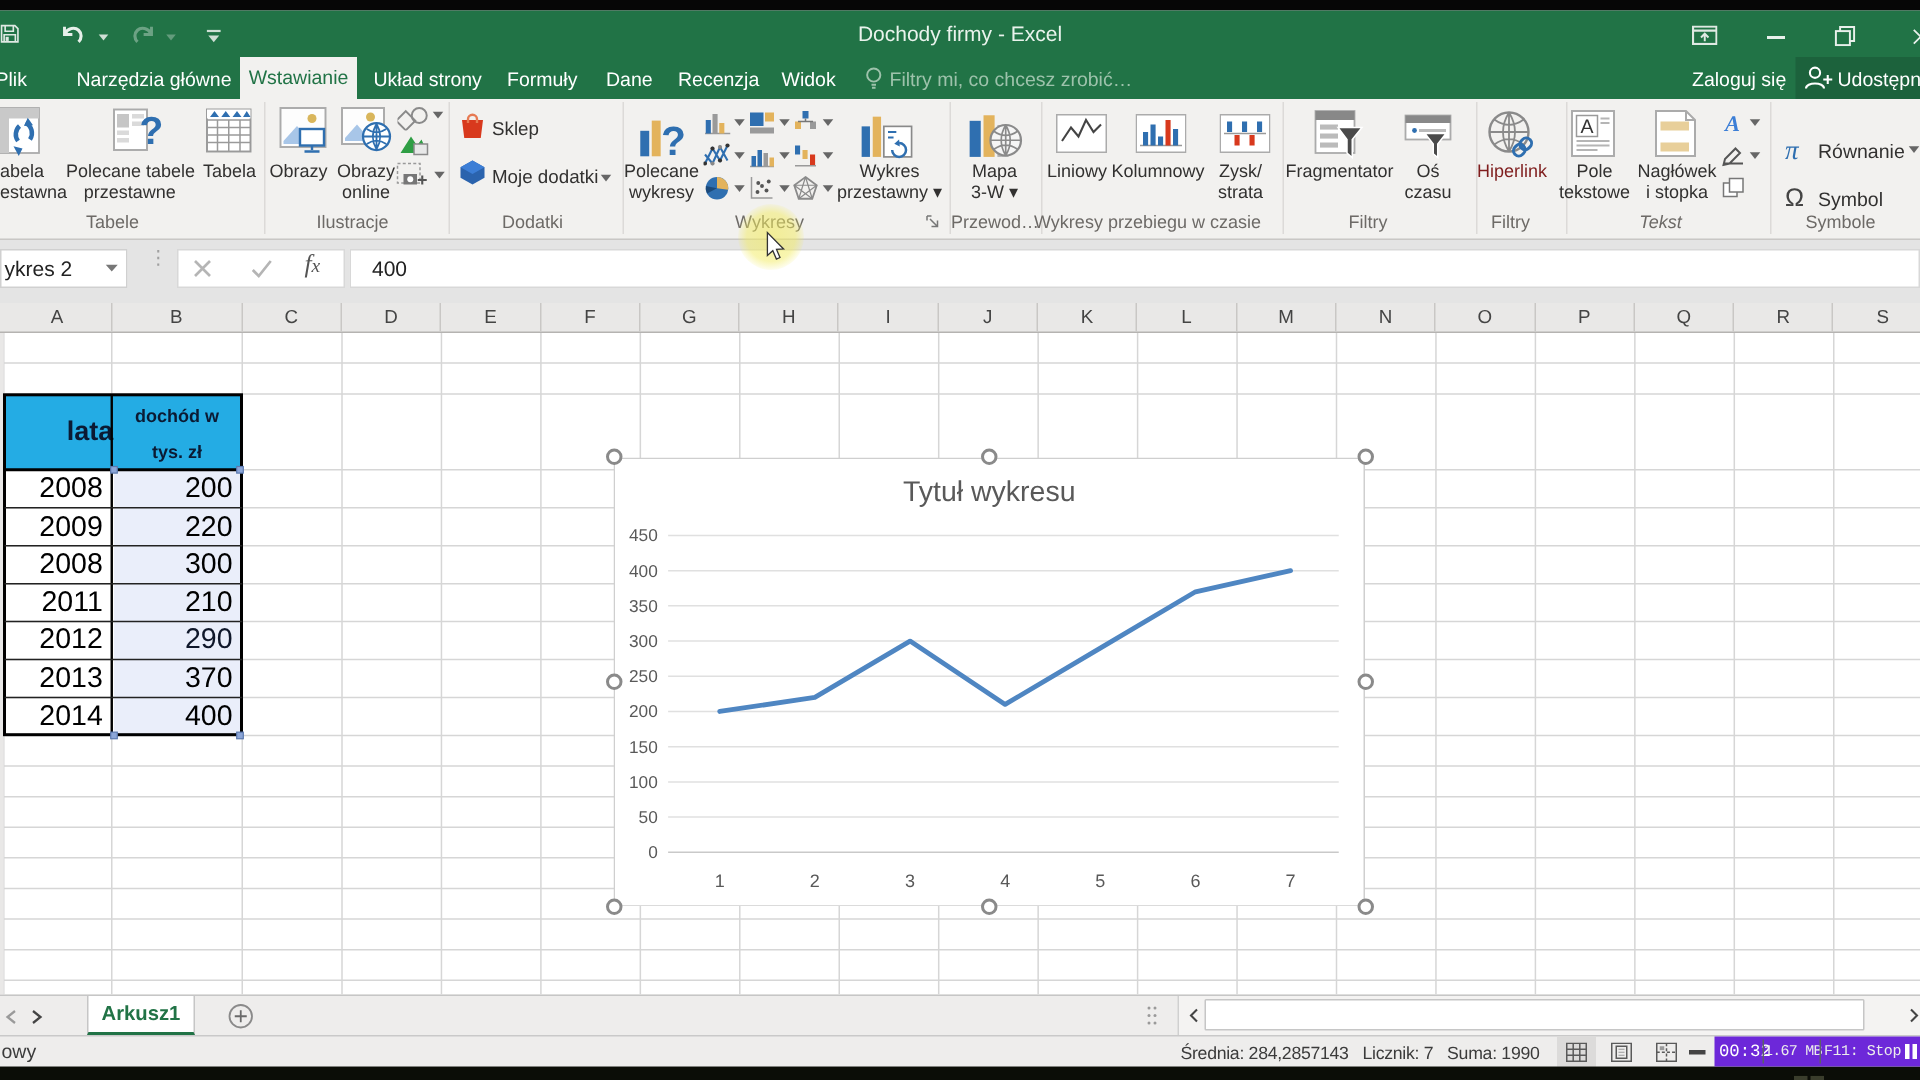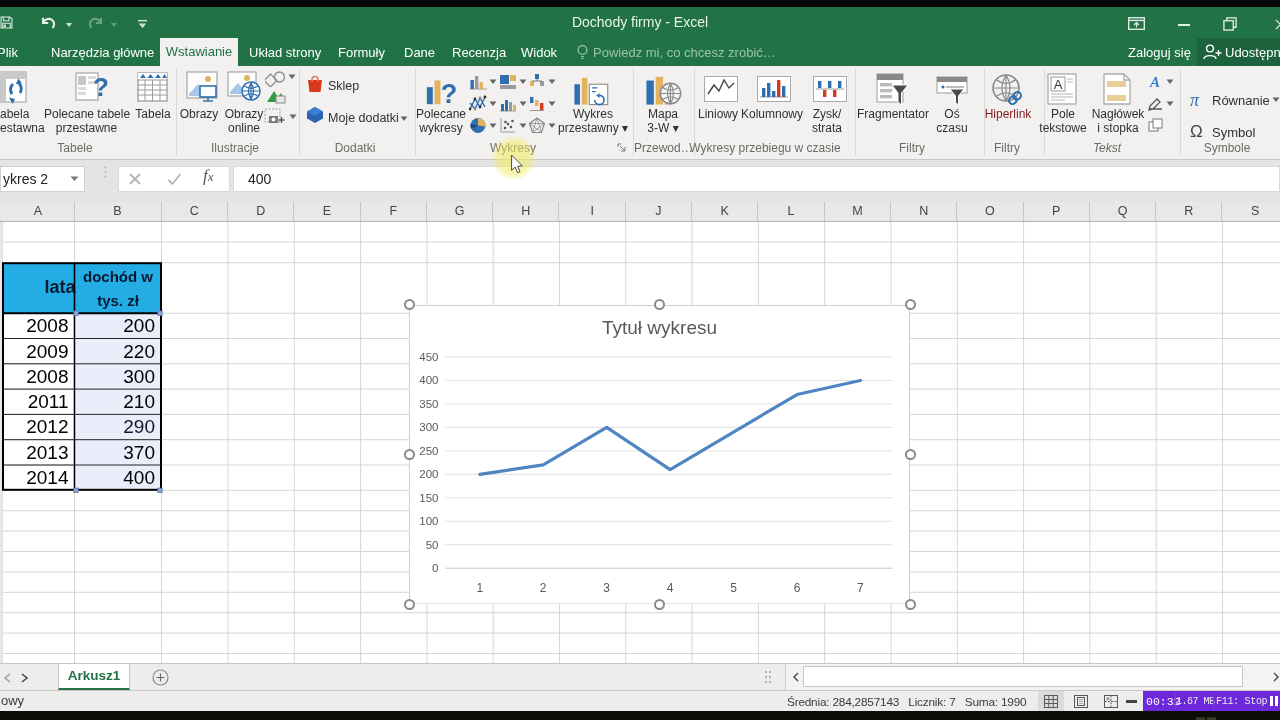--- a/index.html
+++ b/index.html
@@ -72,21 +72,21 @@
     <div class="abs" style="left:160px;top:0;width:78px;height:28px;background:#f2f1ef;color:#217346;text-align:center;line-height:28px;">Wstawianie</div>
     <div class="abs" style="left:249px;top:7px;">Układ strony</div>
     <div class="abs" style="left:338px;top:7px;">Formuły</div>
     <div class="abs" style="left:404px;top:7px;">Dane</div>
     <div class="abs" style="left:452px;top:7px;">Recenzja</div>
     <div class="abs" style="left:521px;top:7px;">Widok</div>
     <svg class="abs" style="left:576px;top:6px;" width="13" height="16" viewBox="0 0 13 16">
       <circle cx="6.5" cy="6" r="4.4" fill="none" stroke="#9dc2ab" stroke-width="1.3"></circle>
       <path d="M5 12.5 h3 M5.3 14.5 h2.4" stroke="#9dc2ab" stroke-width="1.2"></path>
     </svg>
-    <div class="abs" style="left:593px;top:7px;color:#9dc2ab;">Powiedz mi, co chcesz zrobić…</div>
+    <div class="abs" style="left:593px;top:7px;color:#9dc2ab;">Filtry mi, co chcesz zrobić…</div>
     <div class="abs" style="left:1128px;top:7px;">Zaloguj się</div>
     <div class="abs" style="left:1197px;top:0;width:83px;height:28px;background:rgba(0,0,0,0.14);"></div>
     <svg class="abs" style="left:1202px;top:5px;" width="20" height="18" viewBox="0 0 20 18">
       <circle cx="8" cy="5.5" r="3.4" fill="none" stroke="#fff" stroke-width="1.4"></circle>
       <path d="M2 16 C2 11.5, 14 11.5, 14 16" fill="none" stroke="#fff" stroke-width="1.4"></path>
       <path d="M16.5 7 v6 M13.5 10 h6" stroke="#fff" stroke-width="1.4"></path>
     </svg>
     <div class="abs" style="left:1225px;top:7px;">Udostępnij</div>
   </div>
 
@@ -493,21 +493,21 @@
       <line x1="0" y1="411.1" x2="1280" y2="411.1" stroke="#d6d6d6" stroke-width="1"></line>
       <line x1="0" y1="431.5" x2="1280" y2="431.5" stroke="#d6d6d6" stroke-width="1"></line>
       <rect x="0" y="0" width="2.5" height="441" fill="#e9e8e7"></rect>
     </svg>
 
   <div class="abs" id="table" style="left:0;top:222px;width:420px;height:441px;">
       <div class="abs" style="left:2.5px;top:40.7px;width:72px;height:50.5px;background:#24ace4;"></div>
       <div class="abs" style="left:74.5px;top:40.7px;width:87px;height:50.5px;background:#24ace4;"></div>
       <div class="abs" style="left:76px;top:91.2px;width:84px;height:177.10000000000002px;background:#eaeefa;"></div>
       <div class="abs" style="left:2.5px;top:54.7px;width:72px;text-align:center;font-weight:bold;font-size:18px;color:#0b1a33;padding-left:42px;">lata</div>
-      <div class="abs" style="left:74.5px;top:42.7px;width:87px;text-align:center;font-weight:bold;font-size:15px;line-height:24px;color:#0b1a33;">dochód w<br>tys. zł</div>
+      <div class="abs" style="left:74.5px;top:42.7px;width:87px;text-align:center;font-weight:bold;font-size:12px;line-height:24px;color:#0b1a33;">dochód w<br>tys. zł</div>
       <div class="abs" style="left:2.5px;top:91.2px;width:66px;height:25.299999999999997px;text-align:right;font-size:19px;line-height:25.299999999999997px;color:#000;">2008</div>
       <div class="abs" style="left:76px;top:91.2px;width:79px;height:25.299999999999997px;text-align:right;font-size:19px;line-height:25.299999999999997px;color:#000;">200</div>
       <div class="abs" style="left:2.5px;top:116.5px;width:66px;height:14px;text-align:right;font-size:19px;line-height:25.30000000000001px;color:#000;">2009</div>
       <div class="abs" style="left:76px;top:116.5px;width:79px;height:25.30000000000001px;text-align:right;font-size:19px;line-height:25.30000000000001px;color:#000;">220</div>
       <div class="abs" style="left:2.5px;top:141.8px;width:66px;height:25.299999999999983px;text-align:right;font-size:19px;line-height:25.299999999999983px;color:#000;">2008</div>
       <div class="abs" style="left:76px;top:141.8px;width:79px;height:25.299999999999983px;text-align:right;font-size:19px;line-height:25.299999999999983px;color:#000;">300</div>
       <div class="abs" style="left:2.5px;top:167.1px;width:66px;height:25.30000000000001px;text-align:right;font-size:19px;line-height:25.30000000000001px;color:#000;">2011</div>
       <div class="abs" style="left:76px;top:167.1px;width:79px;height:25.30000000000001px;text-align:right;font-size:19px;line-height:25.30000000000001px;color:#000;">210</div>
       <div class="abs" style="left:2.5px;top:192.4px;width:66px;height:25.299999999999983px;text-align:right;font-size:19px;line-height:25.299999999999983px;color:#000;">2012</div>
       <div class="abs" style="left:76px;top:192.4px;width:79px;height:25.299999999999983px;text-align:right;font-size:19px;line-height:25.299999999999983px;color:#0f172a;">290</div>

